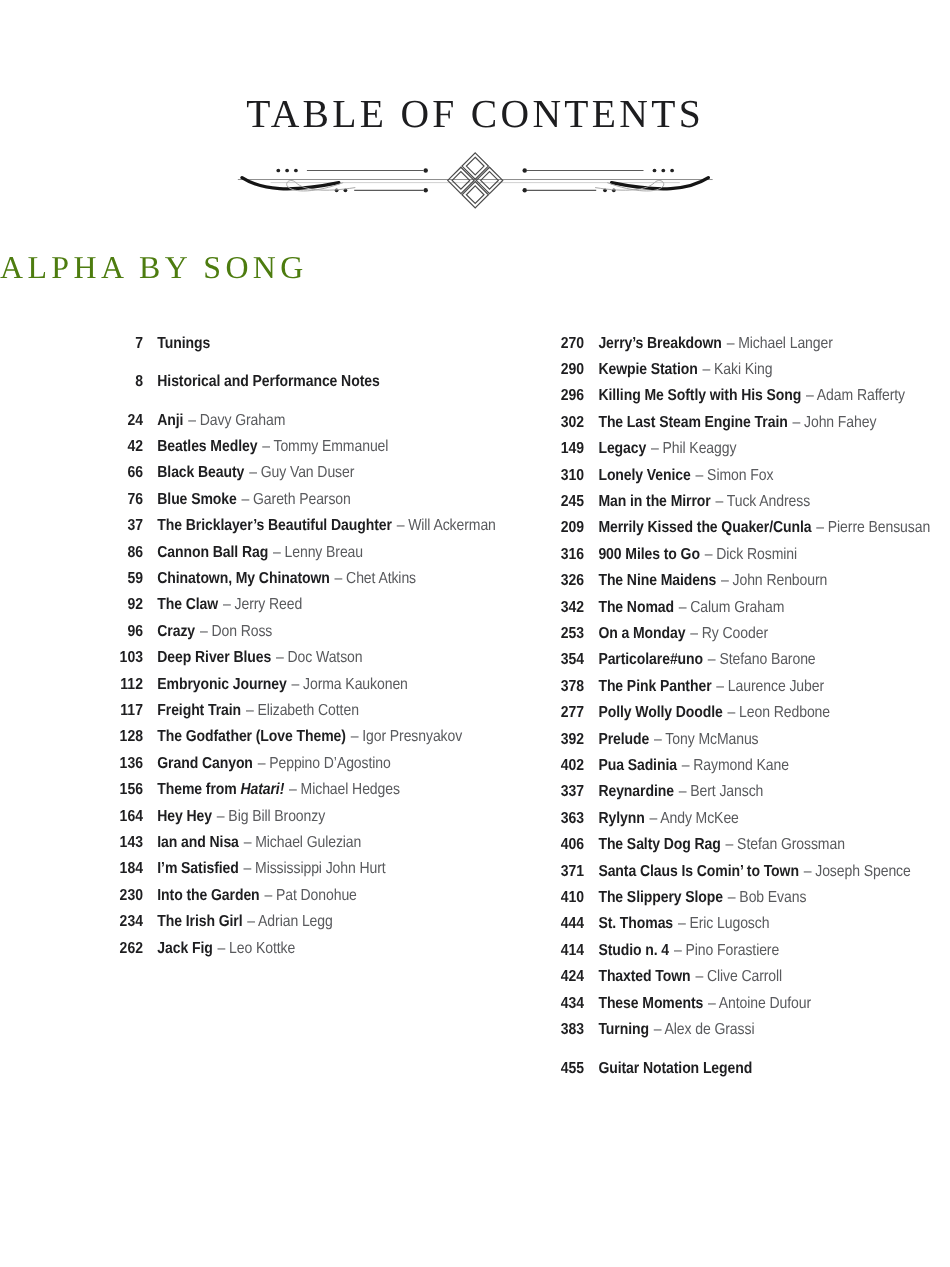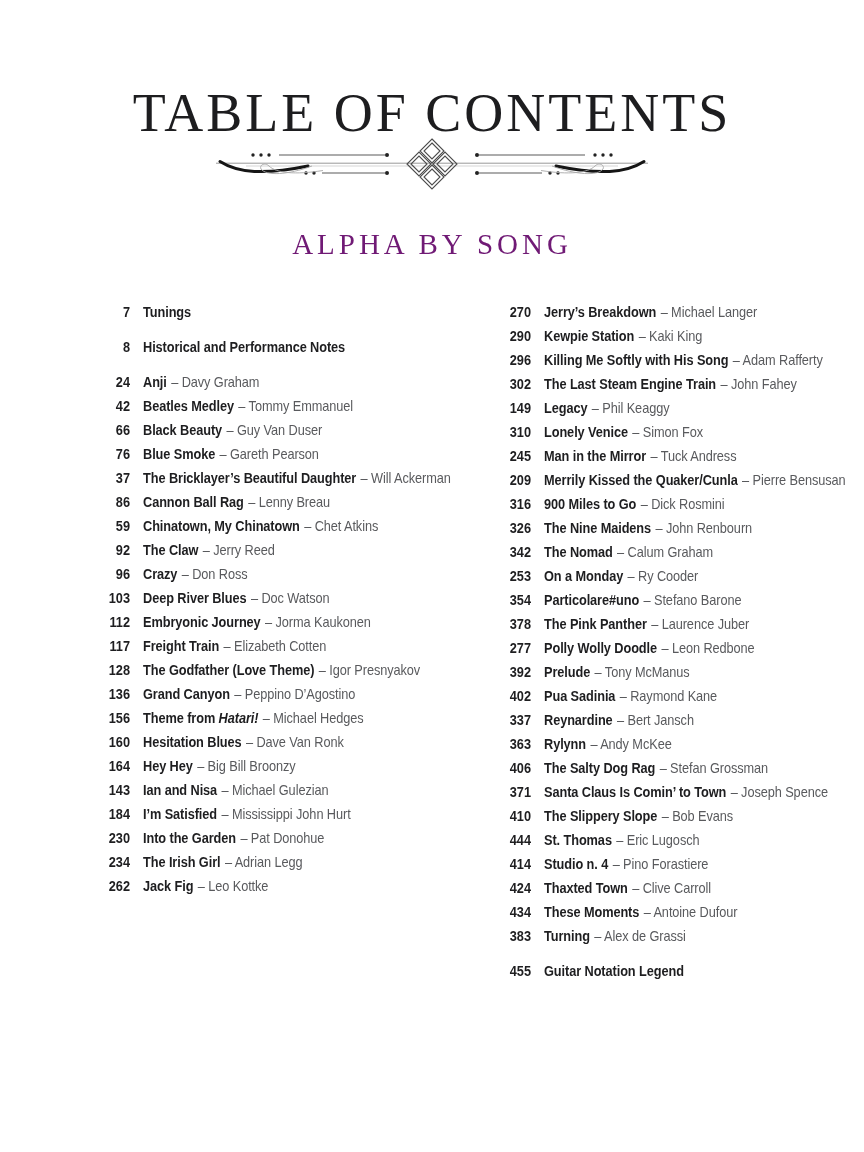--- a/index.html
+++ b/index.html
@@ -3,28 +3,28 @@
 <meta charset="utf-8">
 <style>
   html,body{margin:0;padding:0;}
   body{
     width:864px;height:1152px;background:#ffffff;position:relative;
     font-family:"Liberation Sans",sans-serif;overflow:hidden;
     -webkit-font-smoothing:antialiased;
   }
   .page-title{
     position:absolute;top:84px;left:0;width:864px;text-align:center;
-    font-family:"Liberation Serif",serif;font-size:54px;line-height:1.1;
+    font-family:"Liberation Serif",serif;font-size:36px;line-height:1.1;
     letter-spacing:3px;color:#1d1d1f;font-weight:400;white-space:nowrap;
   }
   .divider{position:absolute;top:138px;left:216px;width:432px;height:58px;}
   .subtitle{
-    position:absolute;top:228px;left:0;width:864px;text-align:center;
+    position:absolute;top:228px;left:0;width:864px;
     font-family:"Liberation Serif",serif;font-size:29px;letter-spacing:4px;
-    color:#701a75;white-space:nowrap;
+    color:#4d7c0f;white-space:nowrap;
   }
   .columns{
     position:absolute;top:300px;left:92px;right:0;display:flex;align-items:flex-start;
   }
   .col{flex:0 0 349px;}
   .col.right{flex:1 1 auto;}
   .row{display:flex;height:24px;line-height:24px;white-space:nowrap;}
   .row.gap-after{margin-bottom:11px;}
   .num{
     flex:0 0 38px;text-align:right;font-weight:bold;font-size:14.5px;
@@ -175,24 +175,20 @@
   <div class="row">
     <span class="num">136</span>
     <span class="entry"><span class="song-title">Grand Canyon</span><span class="author">– Peppino D’Agostino</span></span>
   </div>
 
   <div class="row">
     <span class="num">156</span>
     <span class="entry"><span class="song-title">Theme from </span><span class="song-title italic">Hatari!</span><span class="author">– Michael Hedges</span></span>
   </div>
 
-  <div class="row">
-    <span class="num">160</span>
-    <span class="entry"><span class="song-title">Hesitation Blues</span><span class="author">– Dave Van Ronk</span></span>
-  </div>
 
   <div class="row">
     <span class="num">164</span>
     <span class="entry"><span class="song-title">Hey Hey</span><span class="author">– Big Bill Broonzy</span></span>
   </div>
 
   <div class="row">
     <span class="num">143</span>
     <span class="entry"><span class="song-title">Ian and Nisa</span><span class="author">– Michael Gulezian</span></span>
   </div>

